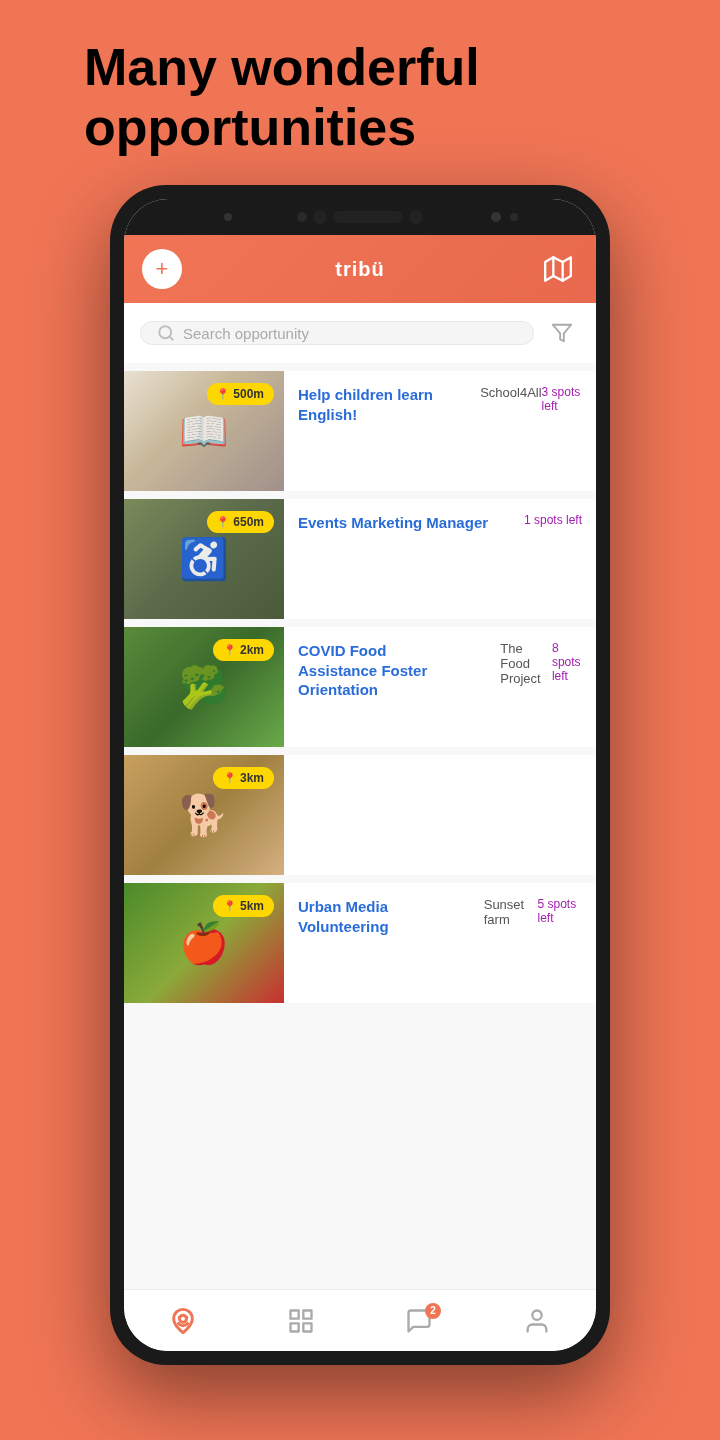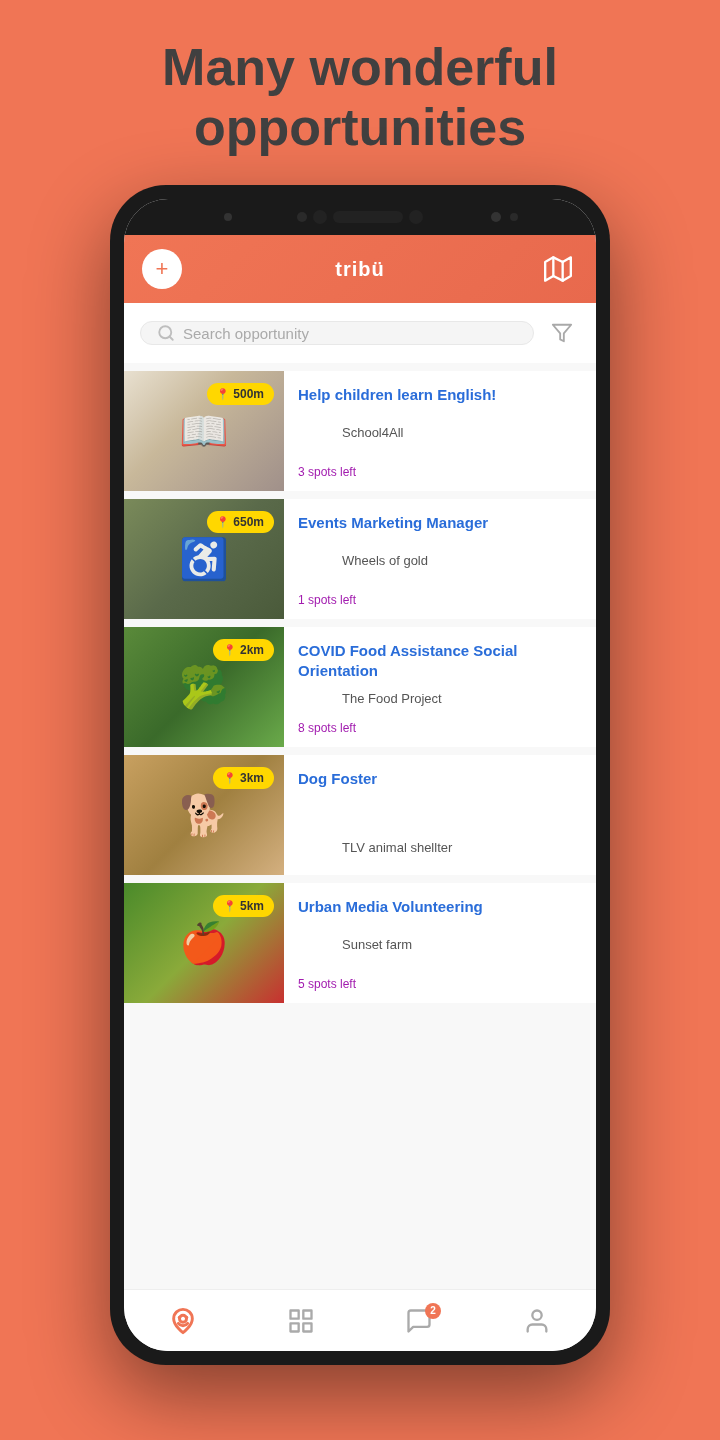--- a/index.html
+++ b/index.html
@@ -6,23 +6,24 @@
     body {
       width: 720px;
       height: 1440px;
       background-color: #F07555;
       font-family: -apple-system, BlinkMacSystemFont, 'Segoe UI', sans-serif;
       overflow: hidden;
       position: relative;
     }
 
     .page-title-area {
-      text-align: center;
+      text-align: left;
       padding: 38px 60px 20px;
-      color: #404040;
+      color: #000000;
+      margin-left: 24px;
     }
     .page-title-text {
       font-size: 52px;
       font-weight: 800;
       line-height: 1.15;
     }
 
     
     .phone-shell {
       position: absolute;
@@ -256,21 +257,21 @@
       gap: 3px;
       white-space: nowrap;
     }
     .pin-icon {
       font-size: 11px;
     }
     .opp-info {
       flex: 1;
       padding: 14px 14px 12px;
       display: flex;
-      flex-direction: column;
+      flex-direction: row;
       justify-content: space-between;
     }
     .opp-title {
       font-size: 15px;
       font-weight: 700;
       color: #2a6dd9;
       line-height: 1.3;
       margin-bottom: 4px;
     }
     .opp-org {
@@ -475,48 +476,42 @@
     </div>
           <div class="opp-card">
       <div class="opp-image-wrapper img-bike">
         <div class="opp-distance-badge">
         <span class="pin-icon">📍</span>
         <span>650m</span>
       </div>
       </div>
       <div class="opp-info">
         <div class="opp-title">Events Marketing Manager</div>
-        <div class="opp-org">Wheels of gold</div>
         <div class="opp-spots">1 spots left</div>
       </div>
     </div>
           <div class="opp-card">
       <div class="opp-image-wrapper img-veggie">
         <div class="opp-distance-badge">
         <span class="pin-icon">📍</span>
         <span>2km</span>
       </div>
       </div>
       <div class="opp-info">
-        <div class="opp-title">COVID Food Assistance Social Orientation</div>
+        <div class="opp-title">COVID Food Assistance Foster Orientation</div>
         <div class="opp-org">The Food Project</div>
         <div class="opp-spots">8 spots left</div>
       </div>
     </div>
           <div class="opp-card">
       <div class="opp-image-wrapper img-dog">
         <div class="opp-distance-badge">
         <span class="pin-icon">📍</span>
         <span>3km</span>
       </div>
-      </div>
-      <div class="opp-info">
-        <div class="opp-title">Dog Foster</div>
-        <div class="opp-org">TLV animal shellter</div>
-
       </div>
     </div>
           <div class="opp-card">
       <div class="opp-image-wrapper img-farm">
         <div class="opp-distance-badge">
         <span class="pin-icon">📍</span>
         <span>5km</span>
       </div>
       </div>
       <div class="opp-info">

